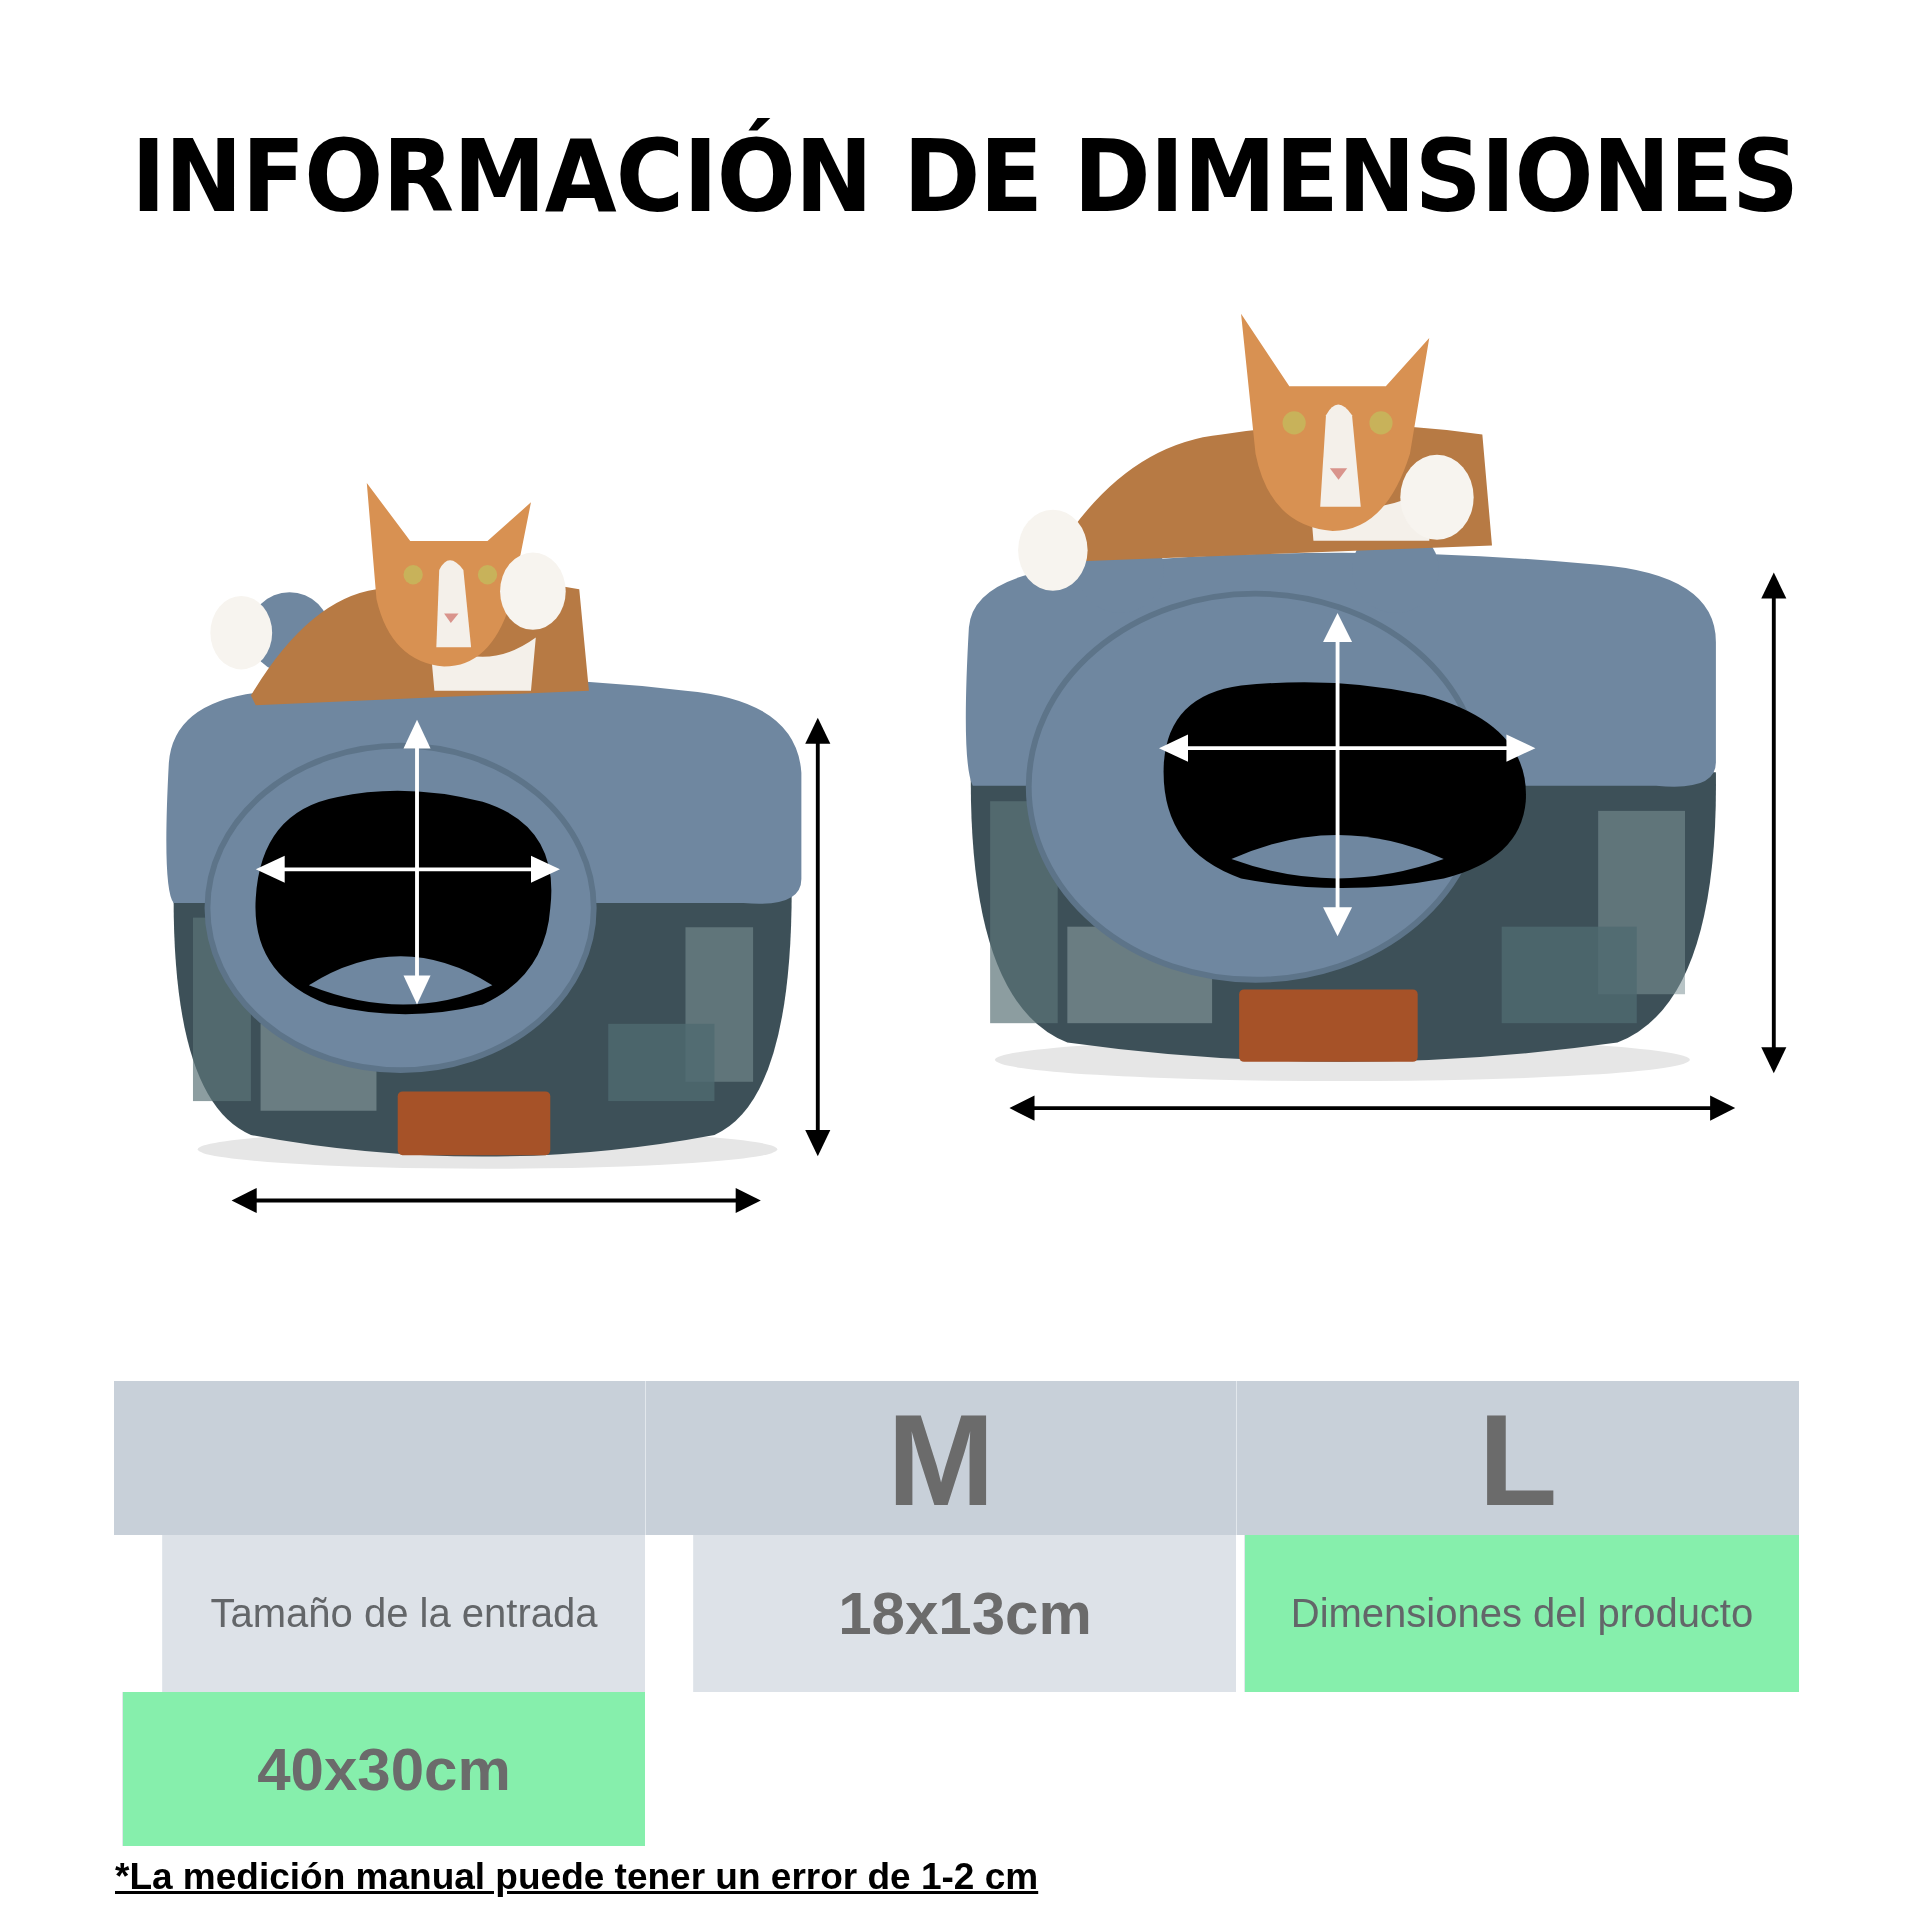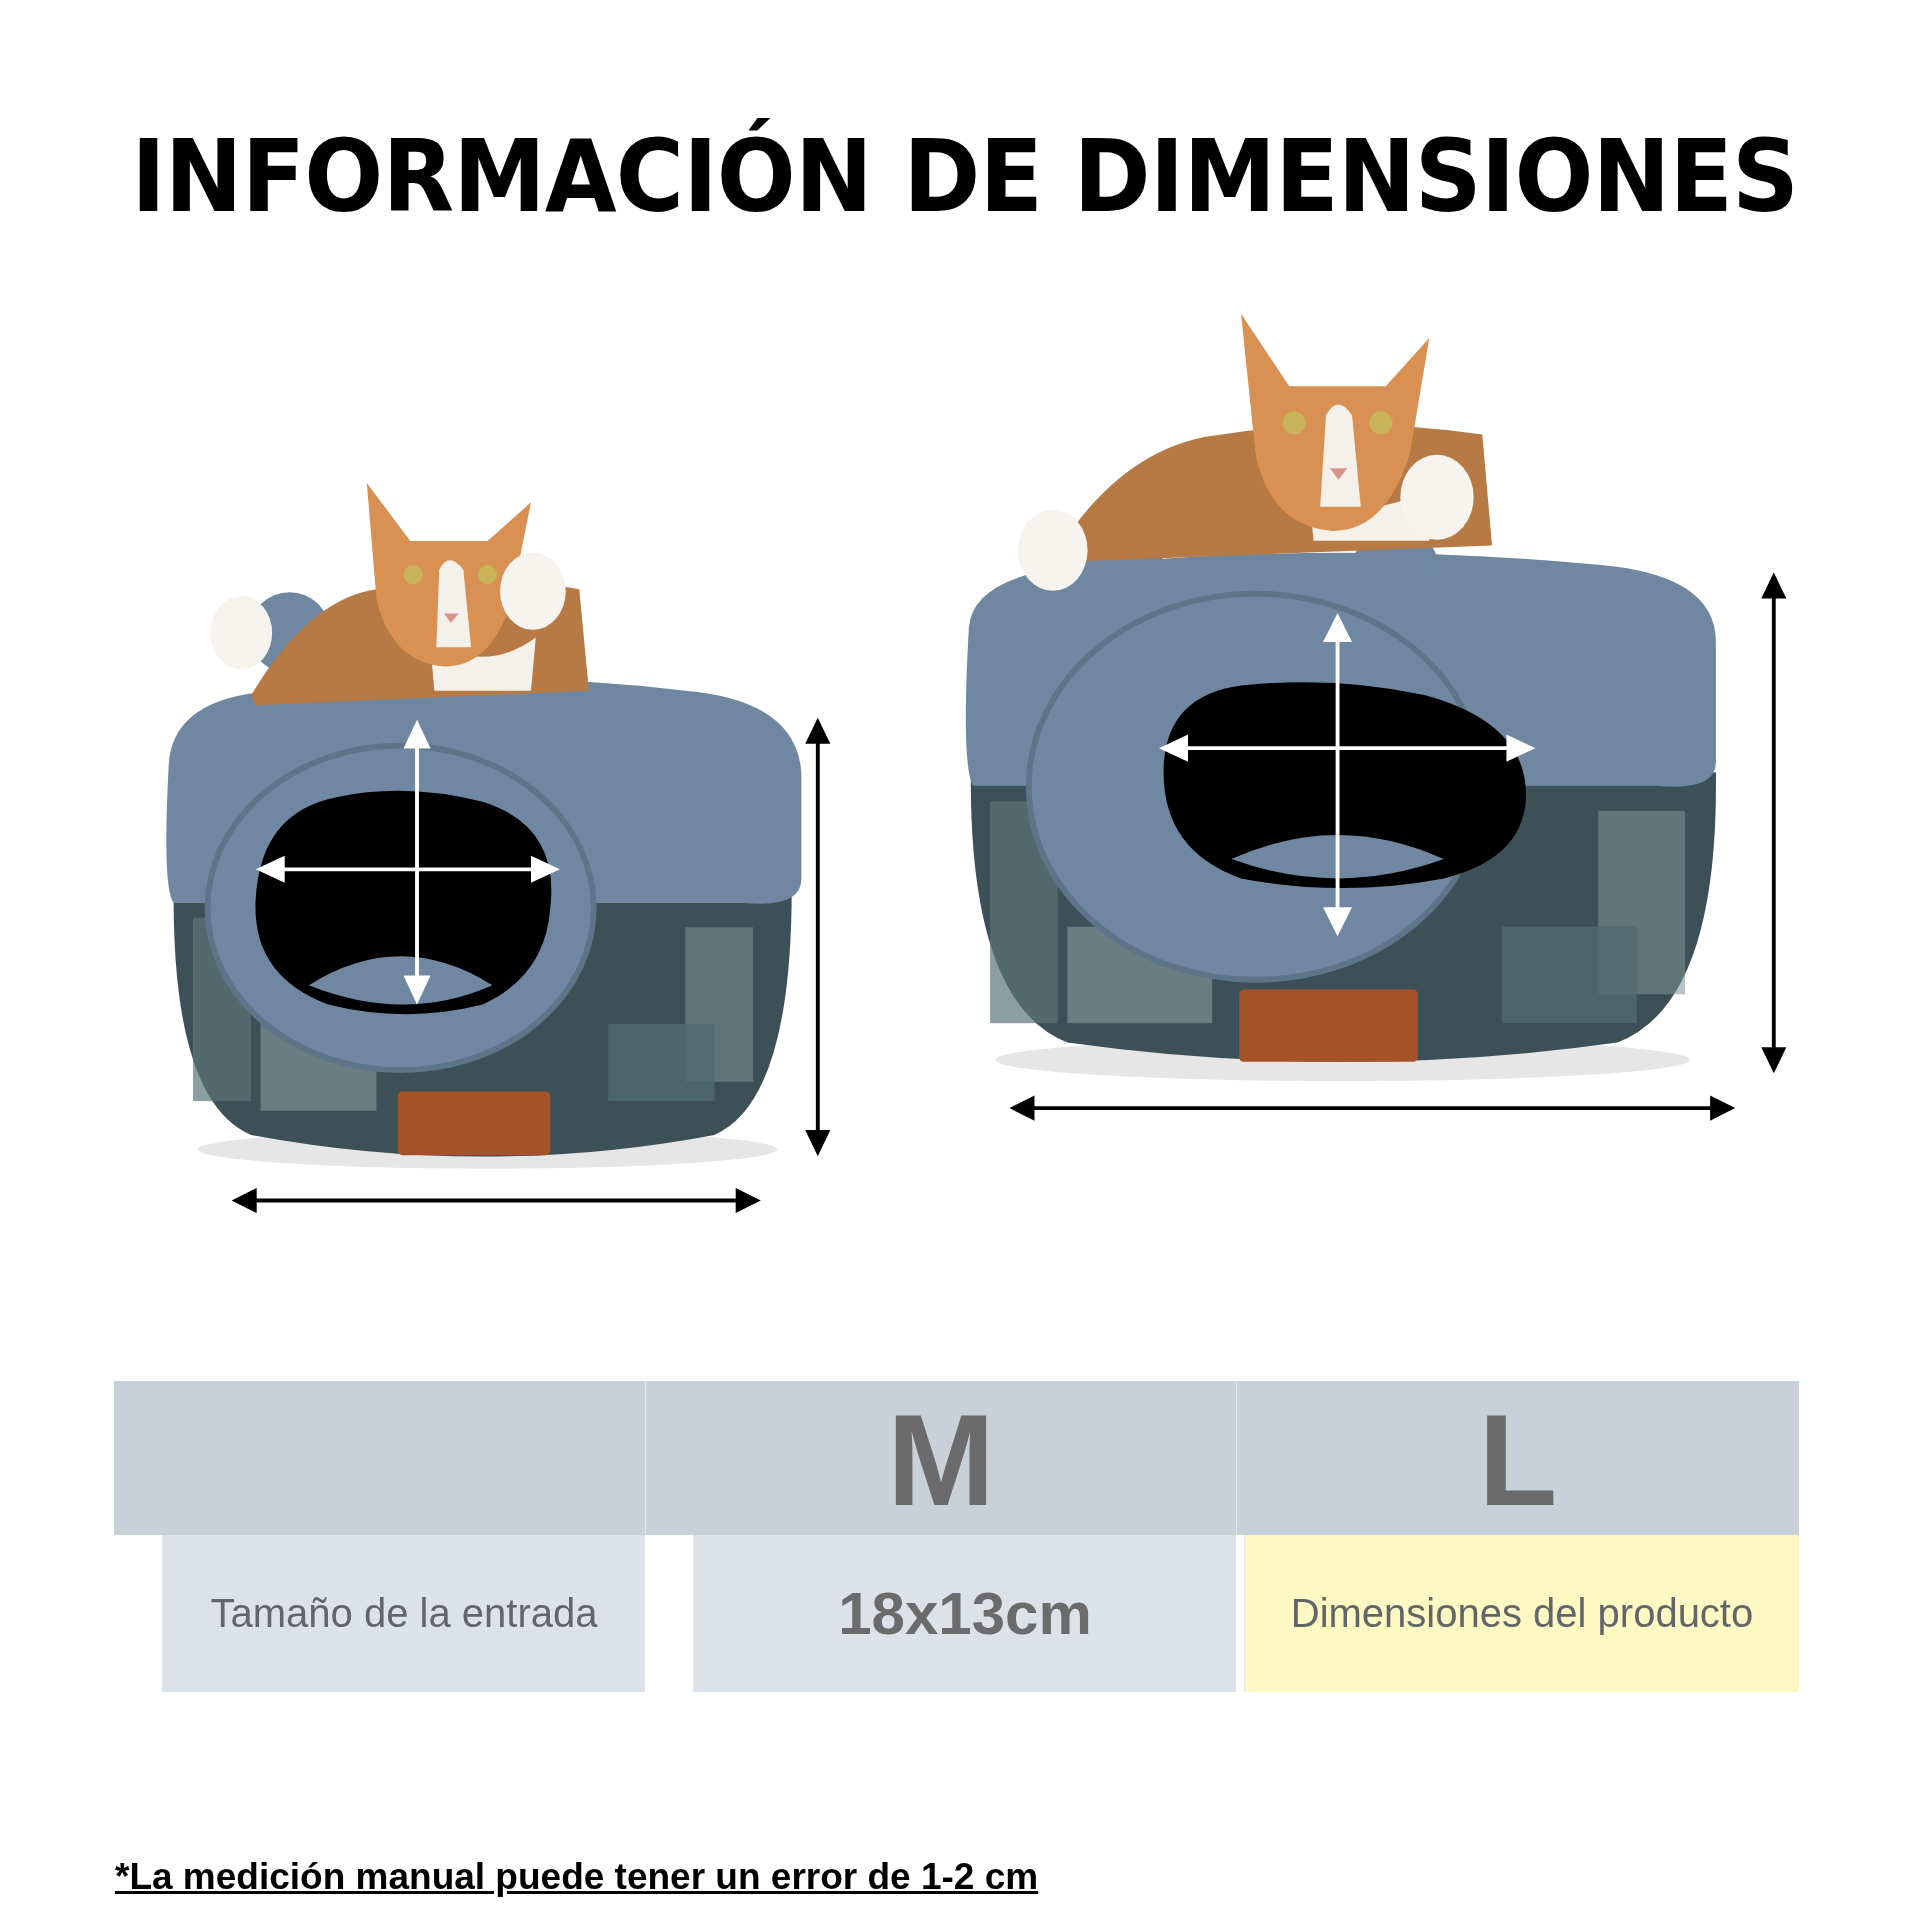--- a/index.html
+++ b/index.html
@@ -12,21 +12,21 @@
   }
   .product { position: absolute; }
   .product svg { display: block; width: 100%; height: 100%; }
   .table {
     position: absolute; left: 114px; top: 1381px; width: 1685px; height: 466px;
     display: grid; grid-template-columns: 531px 591px 563px; grid-template-rows: 154px 157px 154px;
   }
   .cell { position: relative; display: flex; align-items: center; justify-content: center; box-sizing: border-box; }
   .cell.hdr { background: #c8d0d9; }
   .cell.r1 { background: #dde2e8; margin-left: 48px; }
-  .cell.r2 { background: #fef9c3; margin-left: 8px; }
+  .cell.r2 { background: #86efac; margin-left: 8px; }
   .cell + .cell { border-left: 1.9px solid #e2e7ec; }
   .size-label { font-family: "Liberation Sans", sans-serif; font-weight: bold; font-size: 129px; color: #6b6b6b; line-height: 1; margin-top: 5.8px; }
   .row-label { font-family: "Liberation Sans", sans-serif; font-size: 40px; color: #636669; }
   .row-value { font-family: "Liberation Sans", sans-serif; font-weight: bold; font-size: 60px; color: #6b6b6b; text-align: center; }
   .footnote {
     position: absolute; left: 115px; top: 1856px; font-family: "Liberation Sans", sans-serif; font-weight: bold;
     font-size: 37px; color: #000; text-decoration: underline;
   }
 </style>
 </head>
@@ -150,16 +150,19 @@
   <div class="cell r1">
       <span class="row-label">Tamaño de la entrada</span>
     </div>
   <div class="cell r1">
       <span class="row-value">18x13cm</span>
     </div>
 
   <div class="cell r2">
       <span class="row-label">Dimensiones del producto</span>
     </div>
+  <div class="cell r2">
+      <span class="row-value">40x30cm</span>
+    </div>
 </div>
 
 <div class="footnote">*La medición manual puede tener un error de 1-2 cm</div>
 
 
 </body></html>

